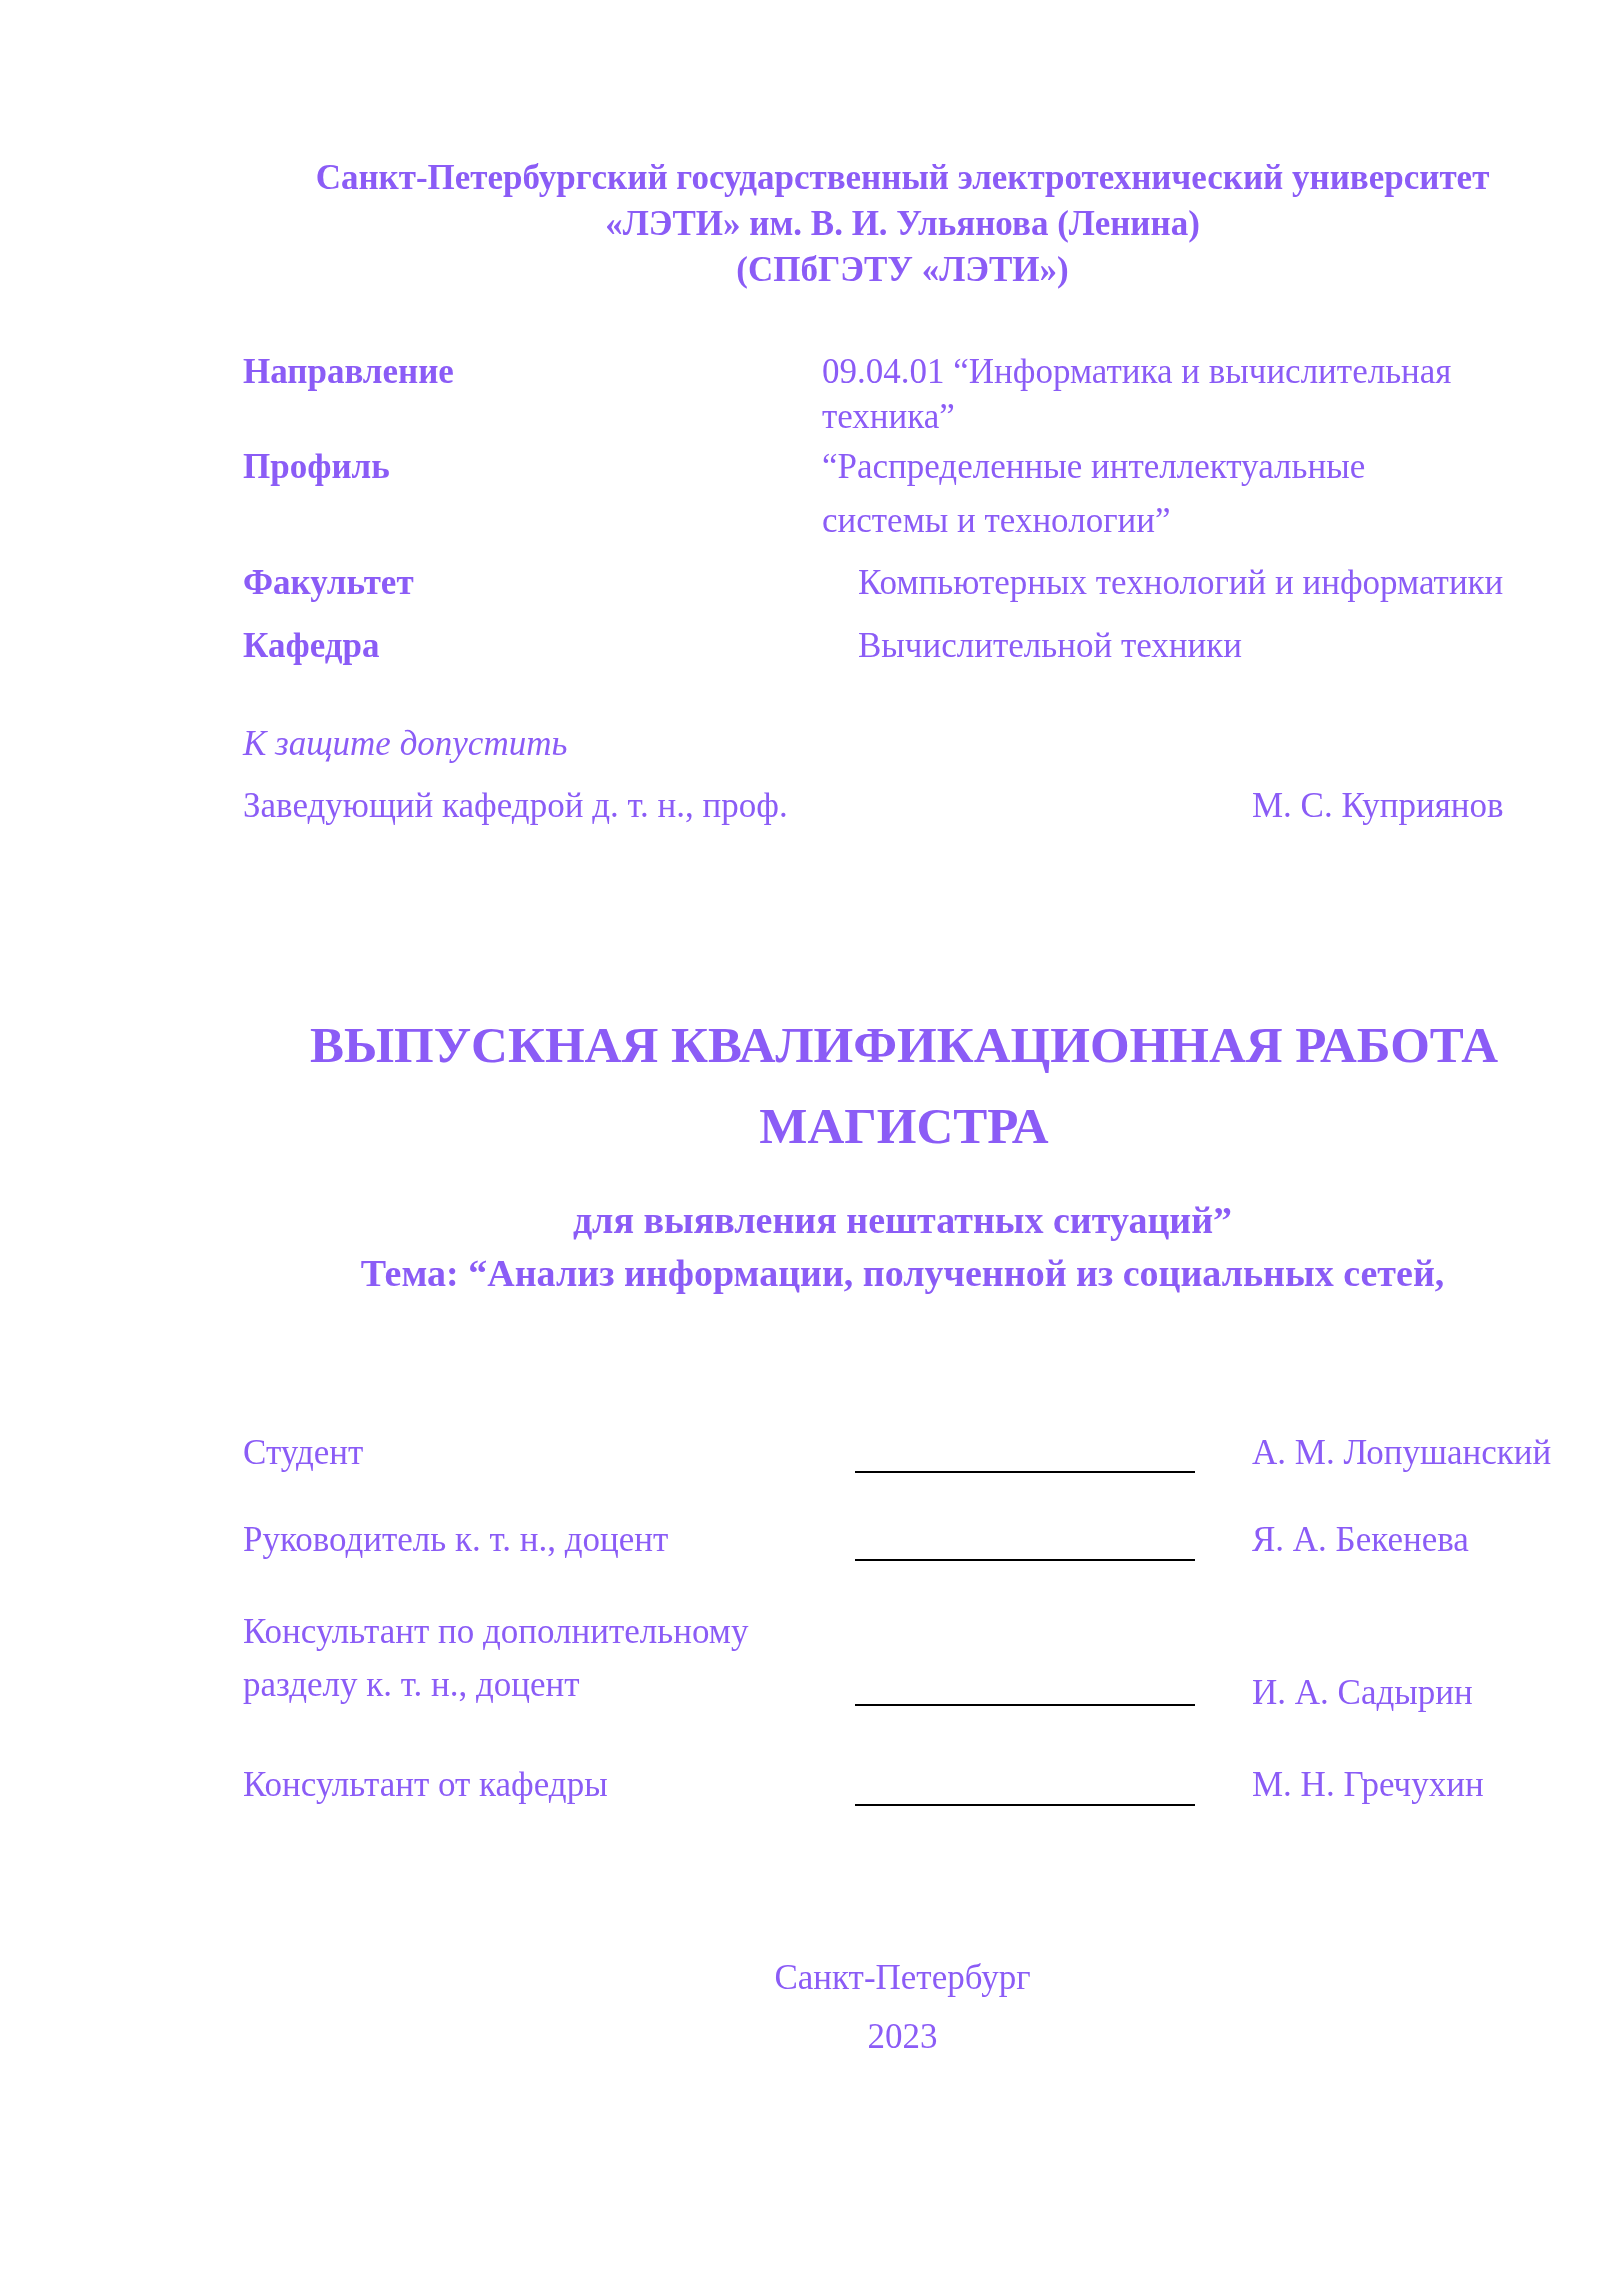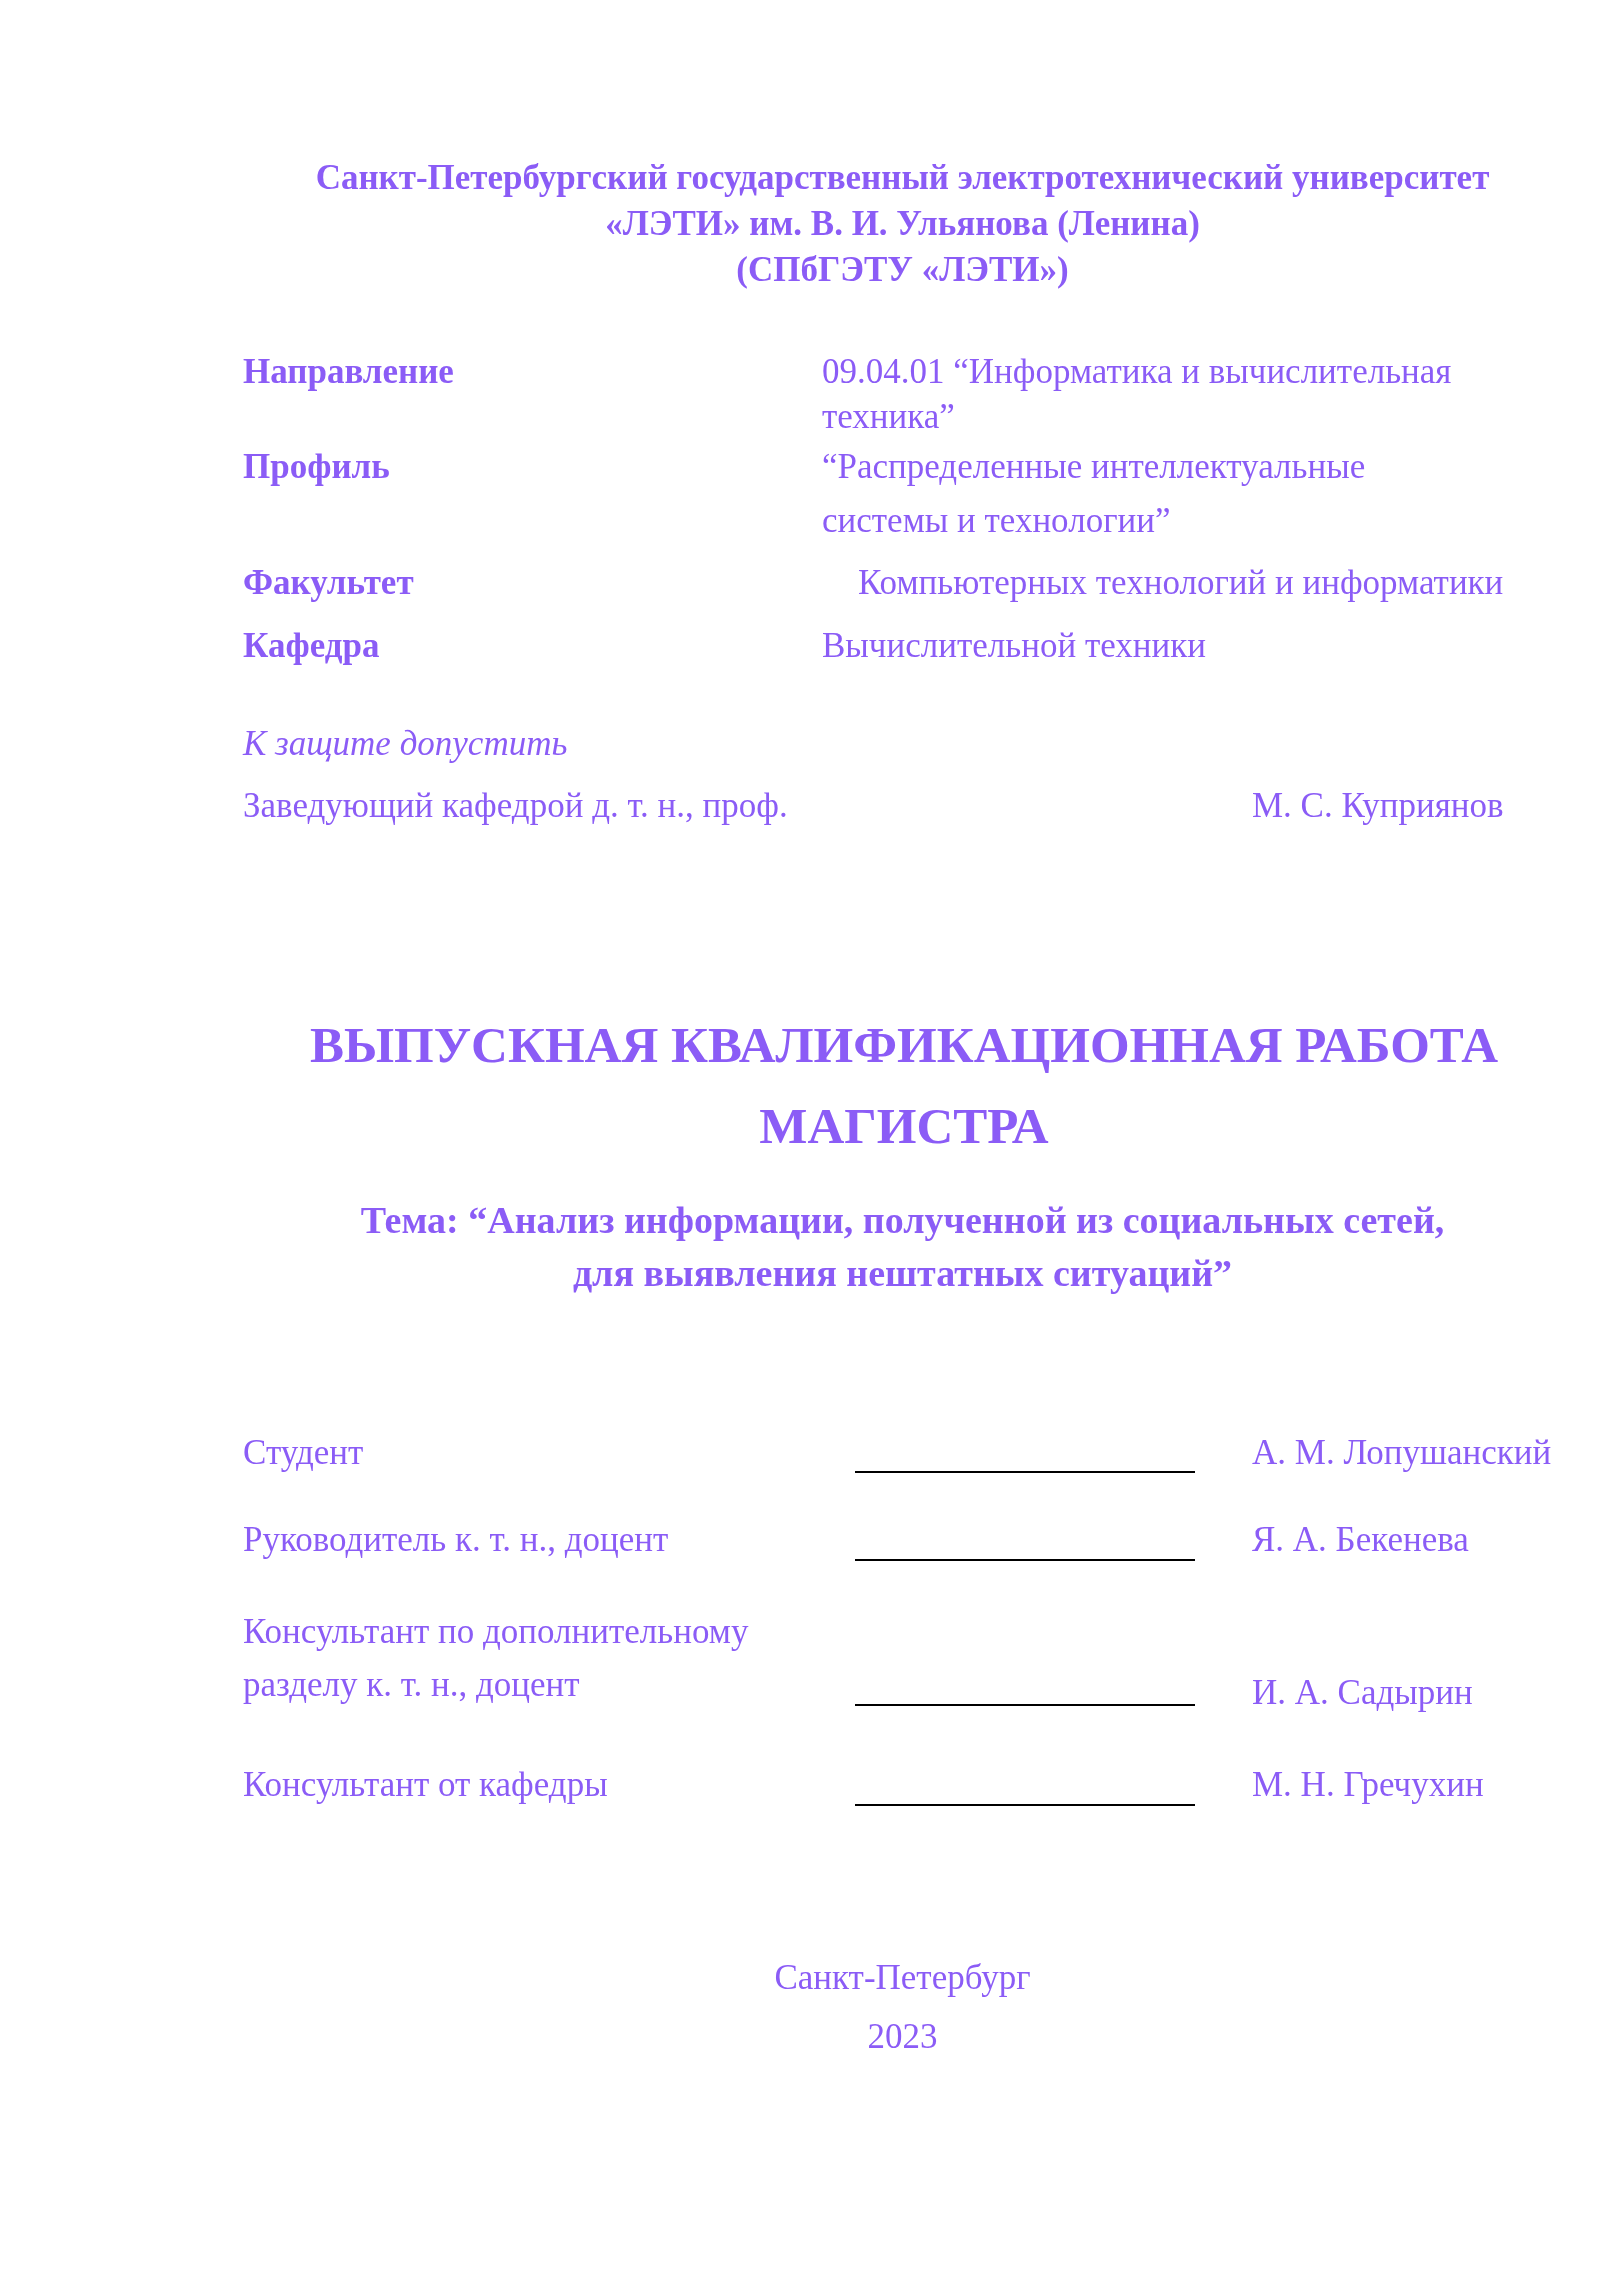--- a/index.html
+++ b/index.html
@@ -30,21 +30,21 @@
   }
 
   
   .meta { top: 349px; left: 243px; right: 61px; }
   .meta-row { display: grid; grid-template-columns: 579px 1fr; }
   .meta-row .label { font-weight: bold; }
   .meta-row .vline { line-height: 45px; }
   .meta-row-profile { margin-top: 4.7px; }
   .meta-row-profile .vline2 { margin-top: 9.4px; }
   .meta-row-faculty { margin-top: 16.5px; gap: 36px; }
-  .meta-row-dept { margin-top: 18px; }
+  .meta-row-dept { margin-top: 18px; gap: 36px; }
 
   
   .admission-note { top: 721px; left: 243px; font-style: italic; }
   .admission-row {
     top: 783px; left: 243px; right: 61px;
     display: grid; grid-template-columns: 1009px auto;
   }
 
   
   .main-title {
@@ -135,22 +135,22 @@
     <div>Заведующий кафедрой д. т. н., проф.</div>
     <div>М. С. Куприянов</div>
   </div>
 
   <div class="abs main-title">
     <div>ВЫПУСКНАЯ КВАЛИФИКАЦИОННАЯ РАБОТА</div>
     <div>МАГИСТРА</div>
   </div>
 
   <div class="abs topic">
+    <div>для выявления нештатных ситуаций”</div>
     <div>Тема: “Анализ информации, полученной из социальных сетей,</div>
-    <div>для выявления нештатных ситуаций”</div>
   </div>
 
   <div class="abs sig-row sig-student">
     <div class="role">Студент</div>
     <div class="sig-line"></div>
     <div class="name">А. М. Лопушанский</div>
   </div>
 
   <div class="abs sig-row sig-supervisor">
     <div class="role">Руководитель к. т. н., доцент</div>

